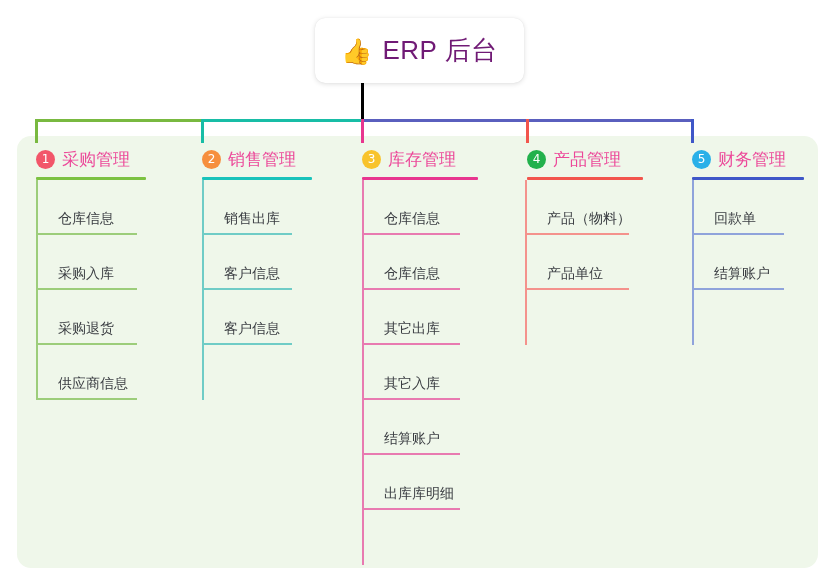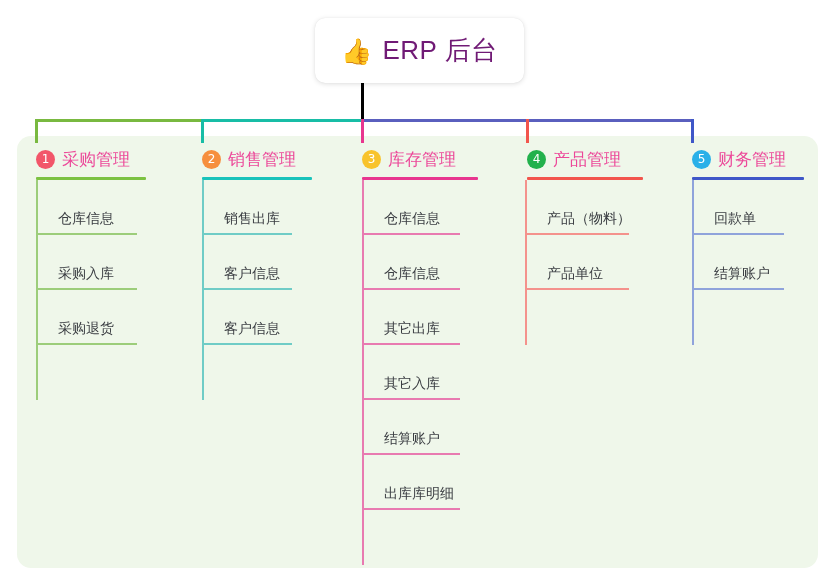--- a/index.html
+++ b/index.html
@@ -173,20 +173,24 @@
             <div class="item-rule" style="background: rgb(156, 205, 122); width: 101px;"></div>
           </div>
           <div class="item">
             <span class="item-label">采购入库</span>
             <div class="item-rule" style="background: rgb(156, 205, 122); width: 101px;"></div>
           </div>
           <div class="item">
             <span class="item-label">采购退货</span>
             <div class="item-rule" style="background: rgb(156, 205, 122); width: 101px;"></div>
           </div>
+          <div class="item">
+            <span class="item-label">供应商信息</span>
+            <div class="item-rule" style="background: rgb(156, 205, 122); width: 101px;"></div>
+          </div>
         </div>
       </div>
       <div class="column" style="left: 193px; top: 146px;">
         <div class="col-header">
           <span class="badge" style="background: rgb(246, 143, 62);">2</span>
           <span class="col-name">销售管理</span>
         </div>
         <div class="col-rule" style="background: rgb(25, 195, 187); width: 110px; margin-left: 9px;"></div>
         <div class="col-body" style="margin-left: 9px; height: 220px;">
           <div class="spine" style="background: rgb(111, 204, 198); height: 220px;"></div>

